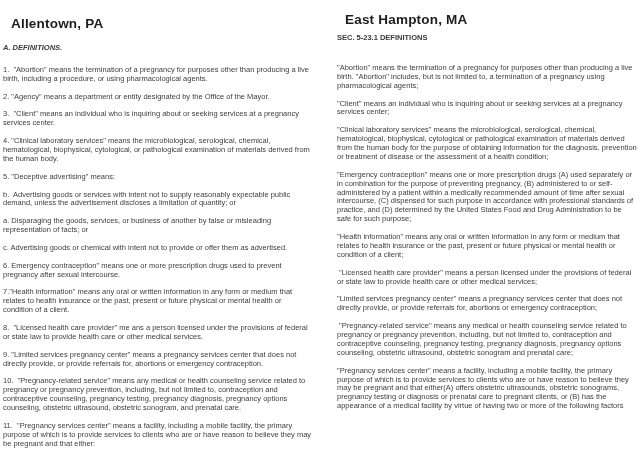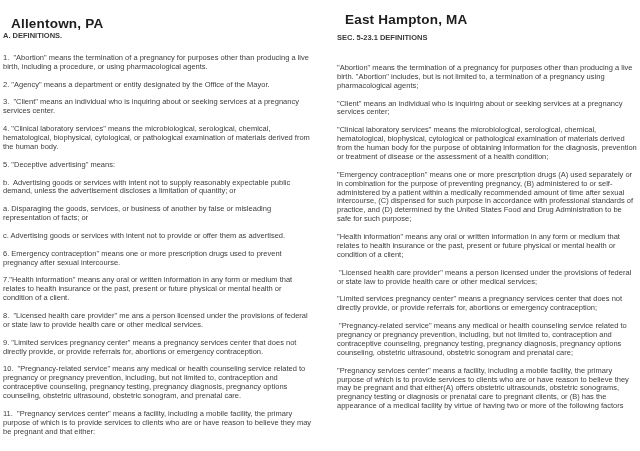--- a/index.html
+++ b/index.html
@@ -39,21 +39,21 @@
     line-height: 16px;
   }
   .col-left .city-title { padding-top: 4px; }
   .col-right .city-title { }
   .section-heading {
     font-size: 7.5px;
     font-weight: bold;
     color: var(--subheading-color, #3a3a3a);
     line-height: 8.9px;
   }
-  .col-left .section-heading { margin-top: 0; }
+  .col-left .section-heading { margin-top: 12px; font-style: italic; }
   .col-right .section-heading { margin-top: 6px; }
   .paragraphs {
     margin-top: 13px;
   }
   .col-right .paragraphs {
     margin-top: 21px;
   }
   .para {
     font-size: 7.5px;
     line-height: 8.9px;
@@ -73,21 +73,21 @@
       <div>A. DEFINITIONS.</div>
     </div>
     <div class="paragraphs">
         <p class="para">1.  "Abortion" means the termination of a pregnancy for purposes other than producing a live birth, including a procedure, or using pharmacological agents.</p>
         <p class="para">2. "Agency" means a department or entity designated by the Office of the Mayor.</p>
         <p class="para">3.  "Client" means an individual who is inquiring about or seeking services at a pregnancy services center.</p>
         <p class="para">4. "Clinical laboratory services" means the microbiological, serological, chemical, hematological, biophysical, cytological, or pathological examination of materials derived from the human body.</p>
         <p class="para">5. "Deceptive advertising" means:</p>
         <p class="para">b.  Advertising goods or services with intent not to supply reasonably expectable public demand, unless the advertisement discloses a limitation of quantity; or</p>
         <p class="para">a. Disparaging the goods, services, or business of another by false or misleading representation of facts; or</p>
-        <p class="para">c. Advertising goods or services with intent not to provide or offer them as advertised.</p>
+        <p class="para">c. Advertising goods or chemical with intent not to provide or offer them as advertised.</p>
         <p class="para">6. Emergency contraception" means one or more prescription drugs used to prevent pregnancy after sexual intercourse.</p>
         <p class="para">7."Health information" means any oral or written information in any form or medium that relates to health insurance or the past, present or future physical or mental health or condition of a client.</p>
         <p class="para">8.  "Licensed health care provider" me ans a person licensed under the provisions of federal or state law to provide health care or other medical services.</p>
         <p class="para">9. "Limited services pregnancy center" means a pregnancy services center that does not directly provide, or provide referrals for, abortions or emergency contraception.</p>
         <p class="para">10.  "Pregnancy-related service" means any medical or health counseling service related to pregnancy or pregnancy prevention, including, but not limited to, contraception and contraceptive counseling, pregnancy testing, pregnancy diagnosis, pregnancy options counseling, obstetric ultrasound, obstetric sonogram, and prenatal care.</p>
         <p class="para">11.  "Pregnancy services center" means a facility, including a mobile facility, the primary purpose of which is to provide services to clients who are or have reason to believe they may be pregnant and that either:</p>
       </div>
   </section>
 
   <section class="col col-right">

